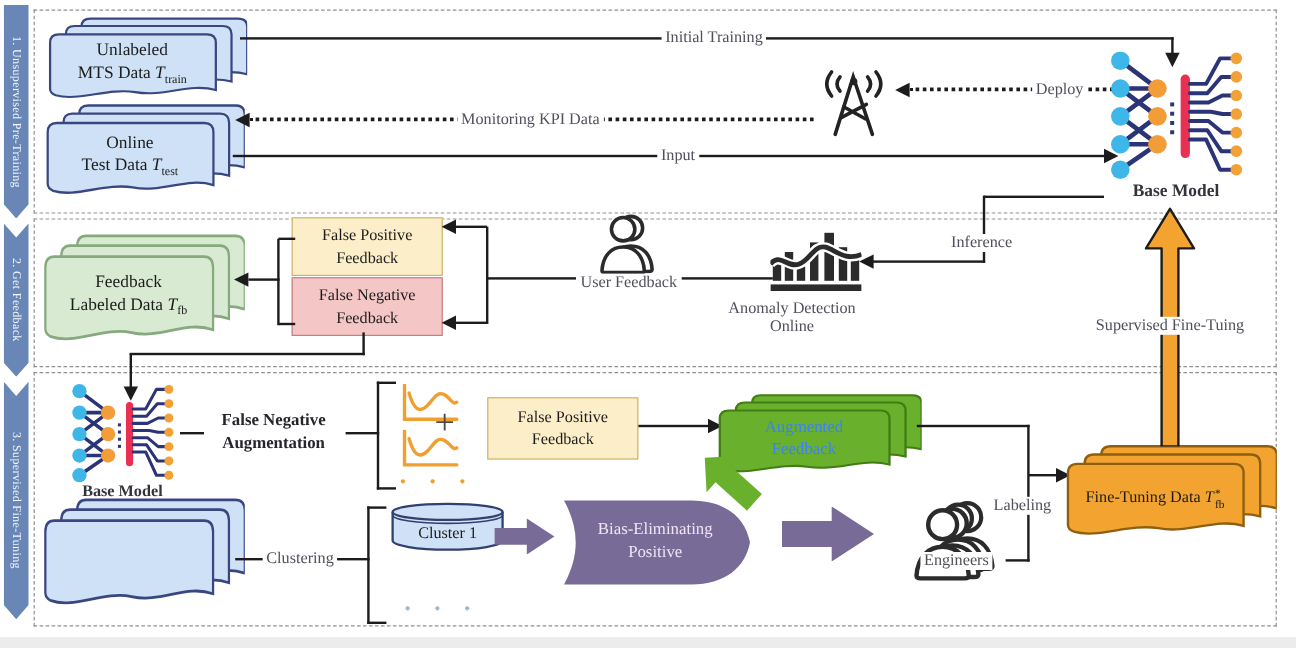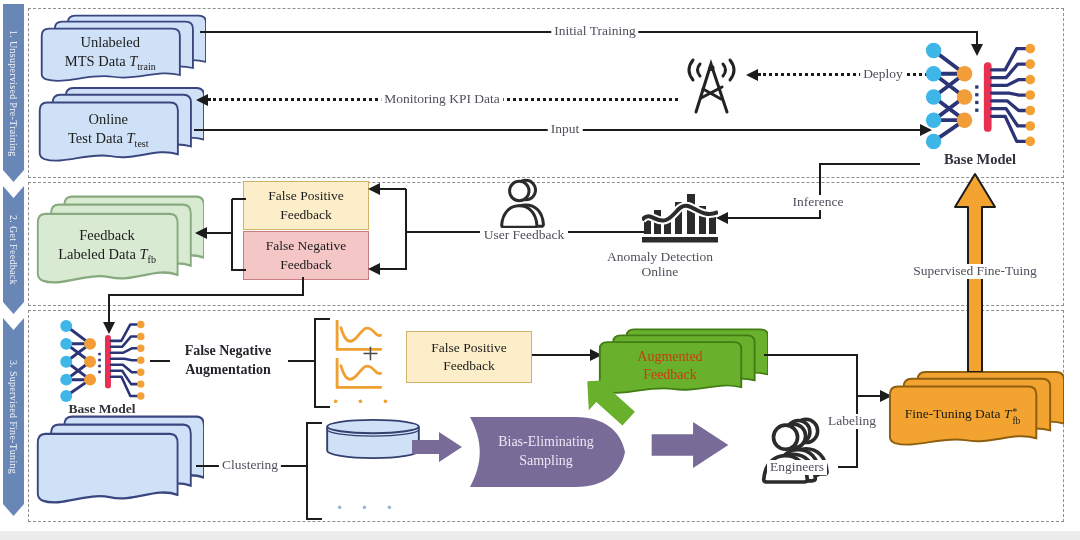--- a/index.html
+++ b/index.html
@@ -314,21 +314,21 @@
   <div class="tri-r" style="left:590px;top:349px;"></div>
 
   <div class="stack" style="left:596px;top:326px;width:172px;height:68px;">
     <svg viewBox="0 0 180 80" preserveAspectRatio="none">
       <g style="fill:#69b02c;stroke:#417c14;" class="pg">
         <path d="M4,12 Q4,4 12,4 L144,4 Q152,4 152,12 L152,57 C128,50 106,64 80,59 C55,55 29,68 9,62 Q4,60 4,56 Z" transform="translate(28,0)"></path>
         <path d="M4,12 Q4,4 12,4 L144,4 Q152,4 152,12 L152,57 C128,50 106,64 80,59 C55,55 29,68 9,62 Q4,60 4,56 Z" transform="translate(14,7)"></path>
         <path d="M4,12 Q4,4 12,4 L144,4 Q152,4 152,12 L152,57 C128,50 106,64 80,59 C55,55 29,68 9,62 Q4,60 4,56 Z" transform="translate(0,15)"></path>
       </g>
     </svg>
-    <div class="slabel" style="color:#c2410c;font-size:14px;">
+    <div class="slabel" style="color:#3b82f6;font-size:14px;">
       <span>Augmented</span>
         <span>Feedback</span>
     </div>
   </div>
 
   <svg class="abs" viewBox="0 0 64 56" style="left:578px;top:374px;width:60px;height:52px;">
     <g transform="rotate(42 32 28)">
       <polygon points="2,28 24,6 24,18 62,18 62,38 24,38 24,50" fill="#69b02c"></polygon>
     </g>
   </svg>
@@ -344,33 +344,34 @@
   </div>
 
   <div class="lh" style="left:196px;top:465px;width:112px;"></div>
   <div class="elab" style="left:250px;top:458px;">Clustering</div>
   <div class="abs" style="left:306px;top:422px;width:14px;height:94px;border-left:2.5px solid #1c1c1c;border-top:2.5px solid #1c1c1c;border-bottom:2.5px solid #1c1c1c;"></div>
 
   <div class="cylwrap" style="left:322px;top:418px;width:102px;height:42px;">
     <svg viewBox="0 0 104 44">
         <use href="#sym-cyl" width="100%" height="100%"></use>
       </svg>
+    <div class="cyl-label">Cluster 1</div>
   </div>
   <div class="dots" style="left:336px;top:496px;color:#9db9d8;">· · ·</div>
 
   <svg class="abs" viewBox="0 0 50 30" style="left:412px;top:432px;width:50px;height:30px;">
     <polygon points="0,8 27,8 27,0 50,15 27,30 27,22 0,22" fill="#786b97"></polygon>
   </svg>
 
   <svg class="abs" viewBox="0 0 172 76" style="left:458px;top:414px;width:172px;height:76px;">
     <path d="M12,3 C25,27 25,49 12,73 L118,73 C146,73 163,59 167,38 C163,17 146,3 118,3 Z" fill="#786b97"></path>
   </svg>
   <div class="samplabel" style="left:480px;top:426px;width:132px;height:52px;">
     <span>Bias-Eliminating</span>
-      <span>Sampling</span>
+      <span>Positive</span>
   </div>
 
   <svg class="abs" viewBox="0 0 50 30" style="left:648px;top:422px;width:84px;height:46px;">
     <polygon points="0,8 27,8 27,0 50,15 27,30 27,22 0,22" fill="#786b97"></polygon>
   </svg>
 
   <svg class="abs" viewBox="0 0 68 60" style="left:758px;top:416px;width:78px;height:70px;">
     <use href="#sym-person" x="12" y="0" width="54" height="54"></use>
     <use href="#sym-person" x="0" y="4" width="56" height="56"></use>
   </svg>

